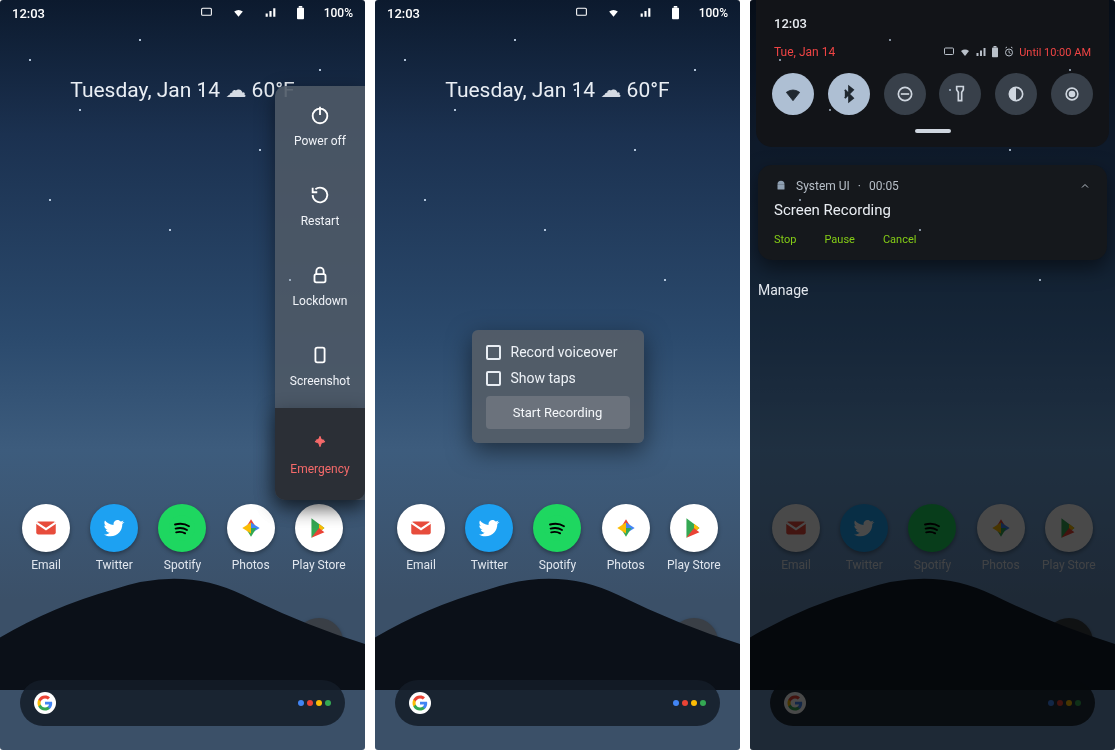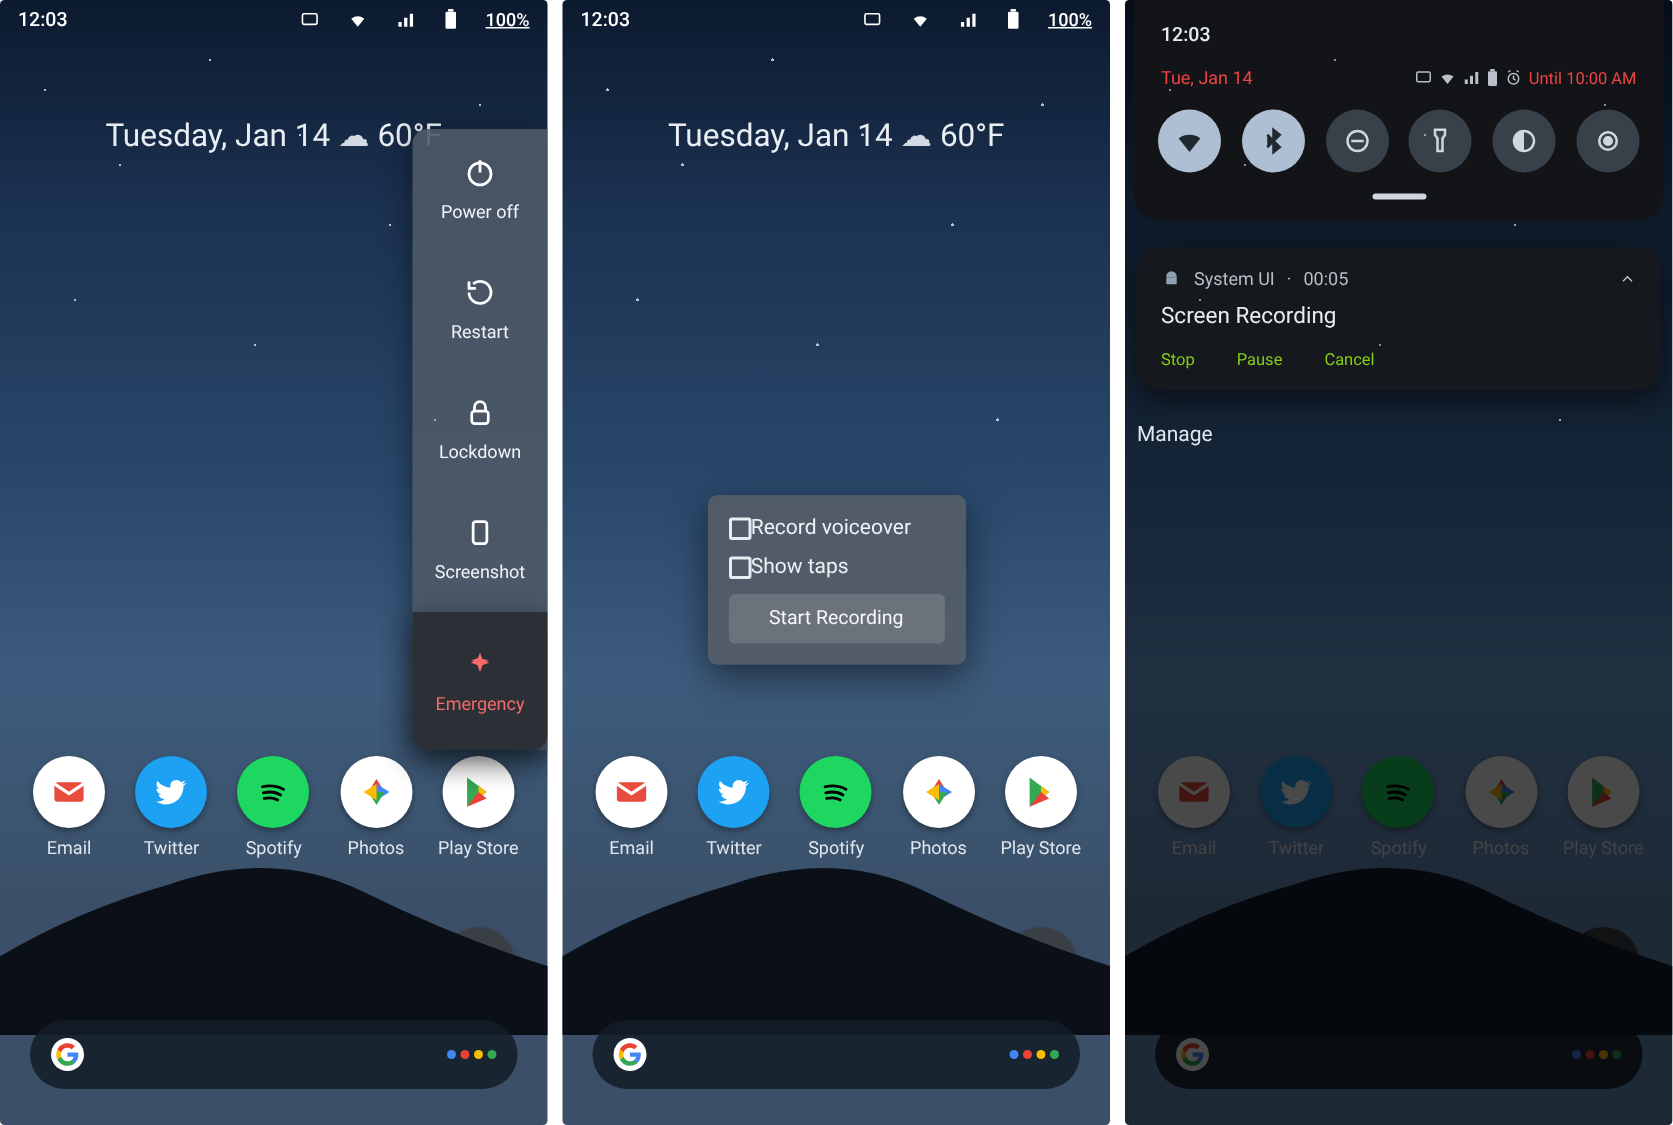--- a/index.html
+++ b/index.html
@@ -46,21 +46,21 @@
 
   .status-bar {
     height: 26px;
     display:flex;
     align-items:center;
     justify-content:space-between;
     padding:0 12px;
     font-size:13px;
     font-weight:500;
   }
-  .status-bar .right { display:flex; align-items:center; gap:19px;text-decoration:underline; }
+  .status-bar .right { display:flex; align-items:flex-start; gap:19px; }
   .status-bar .right .pct { font-size:12px; }
 
   .date-weather {
     position:absolute;
     top:78px;
     left:0; right:0;
     text-align:center;
     font-size:21px;
     color:#e9eef4;
   }
@@ -149,21 +149,21 @@
     top:330px;
     left:50%;
     transform:translateX(-50%);
     width:172px;
     background:#555d67e8;
     border-radius:6px;
     padding:14px 14px 14px 14px;
     box-shadow:0 8px 24px rgba(0,0,0,.5);
   }
   .record-dialog .opt {
-    display:flex; align-items:center; 
+    display:flex; align-items:center; gap:10px;
     color:#eef2f7; font-size:14px; margin-bottom:10px;
   }
   .record-dialog .box {
     width:15px; height:15px; border:2px solid #e8edf3; border-radius:2px; flex:0 0 auto;
   }
   .record-dialog .start {
     margin-top:4px;
     background:#6b727c;
     border-radius:4px;
     text-align:center;

